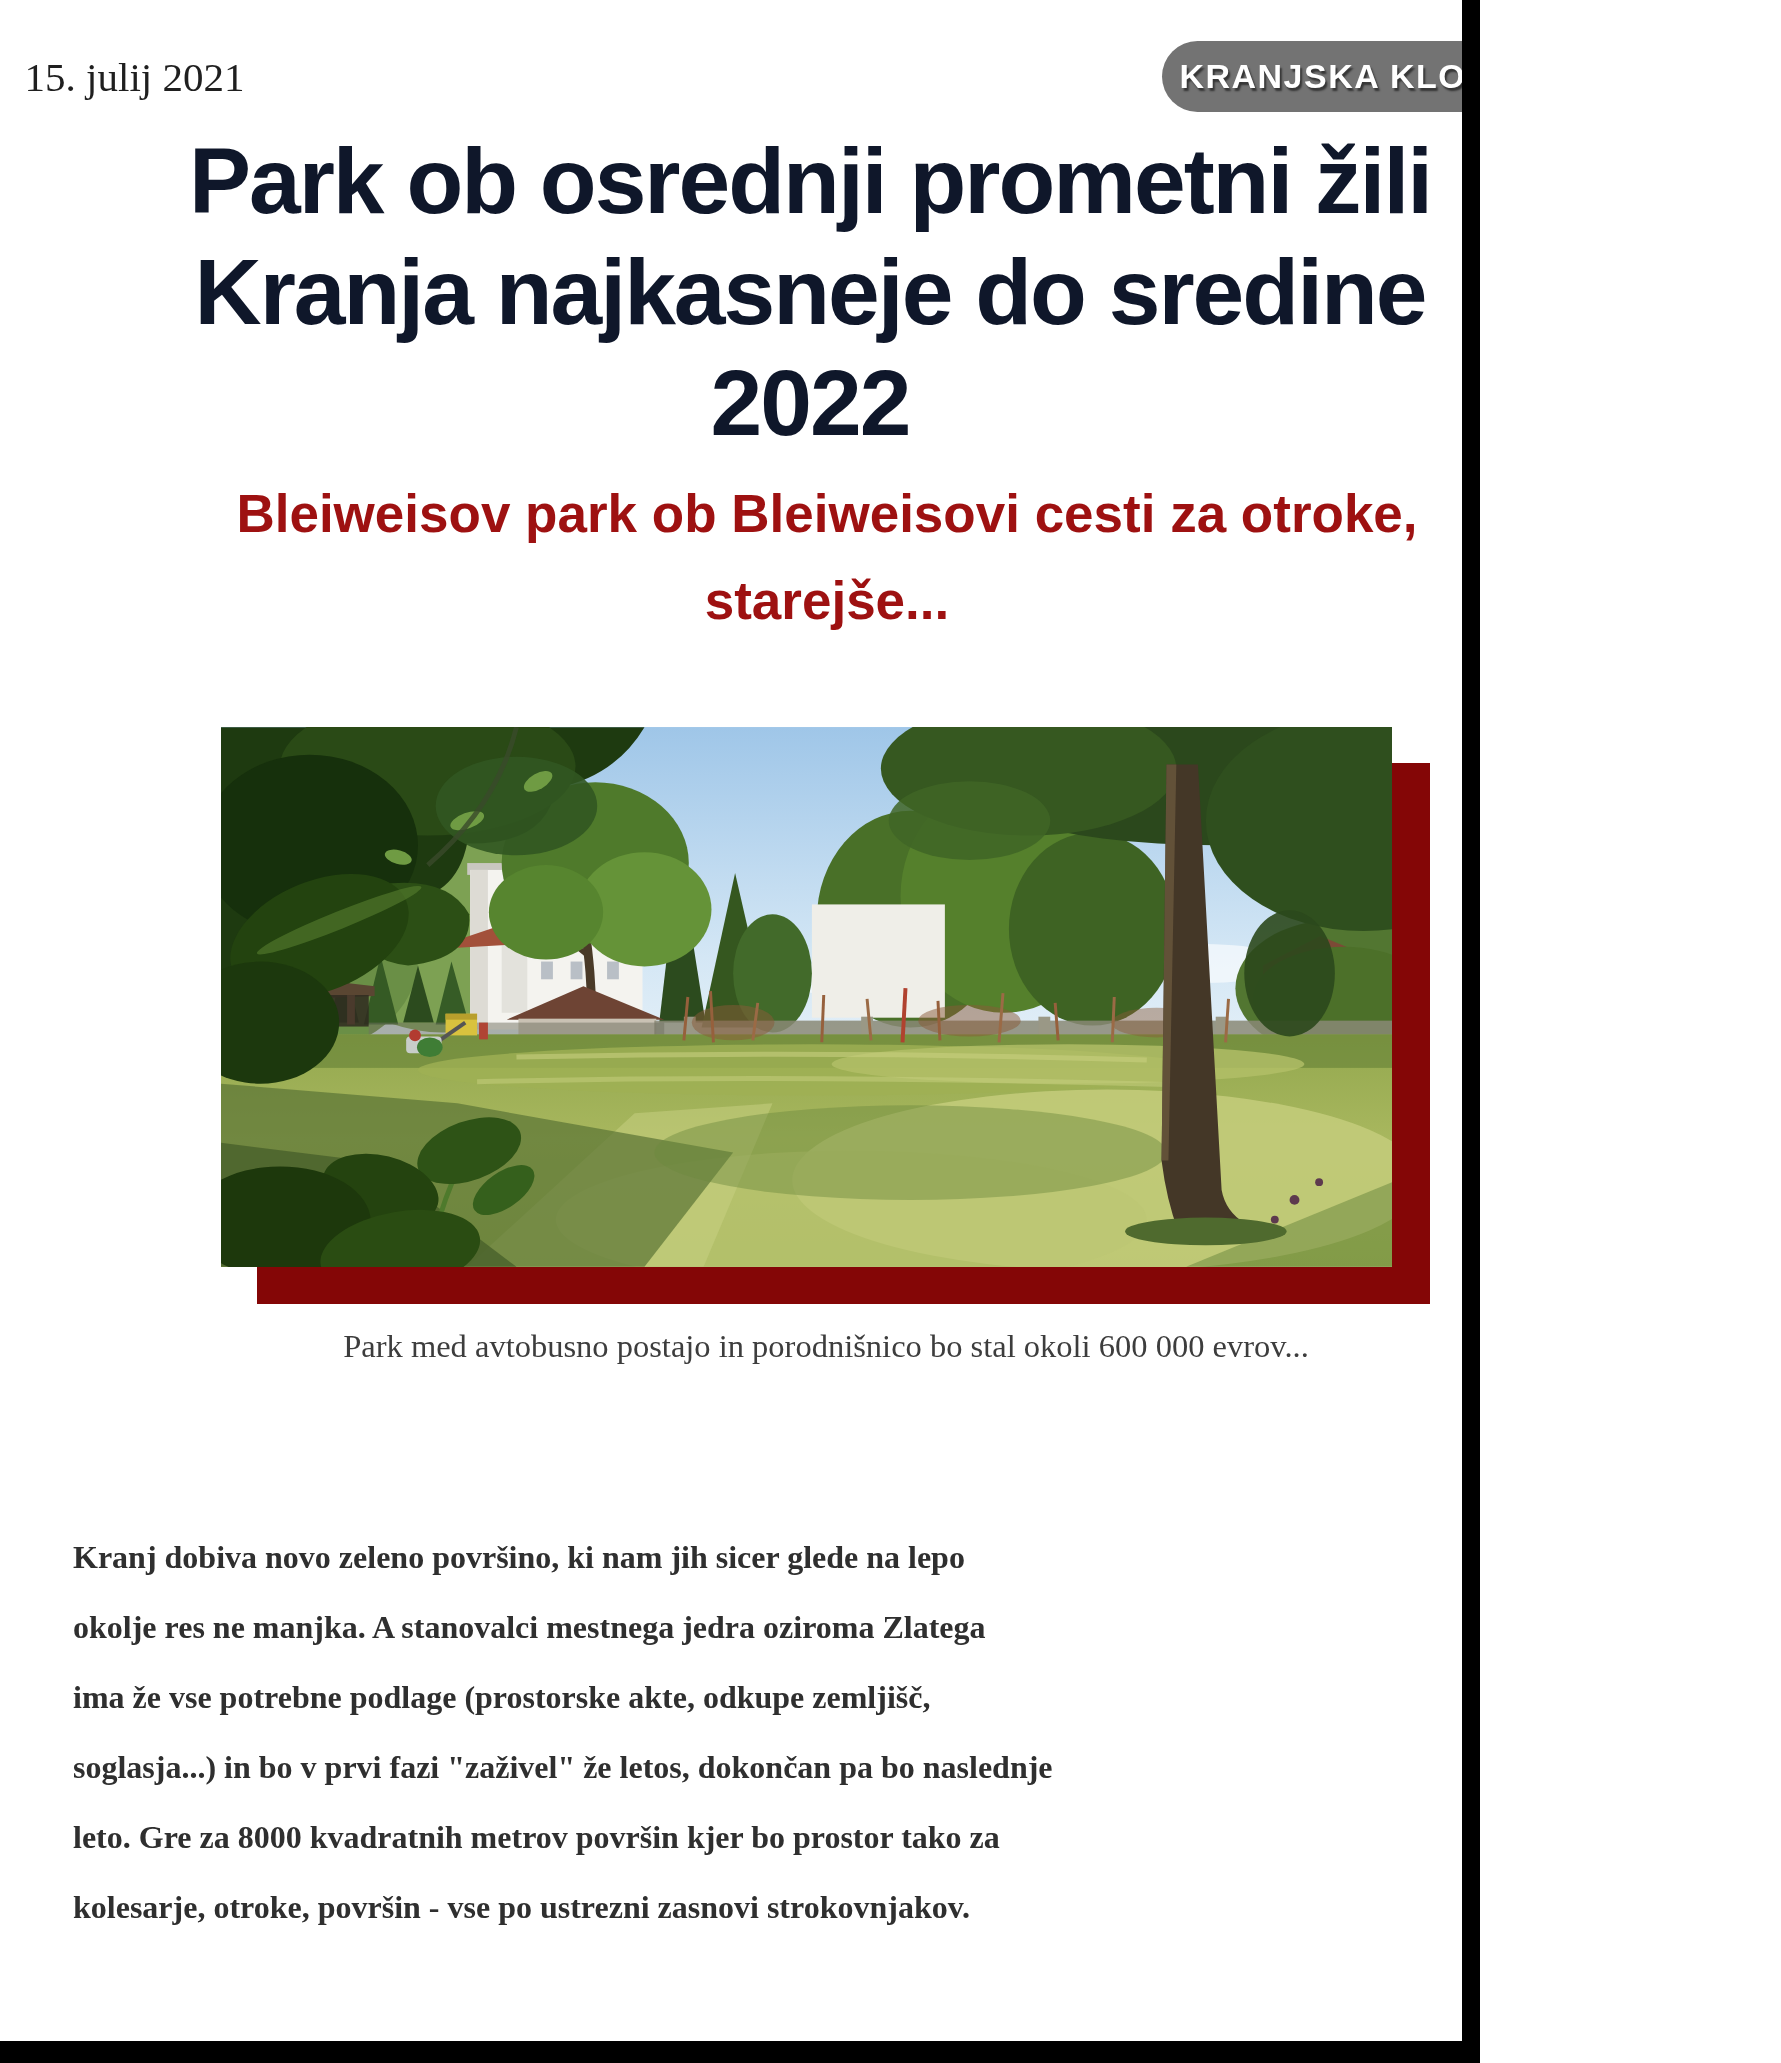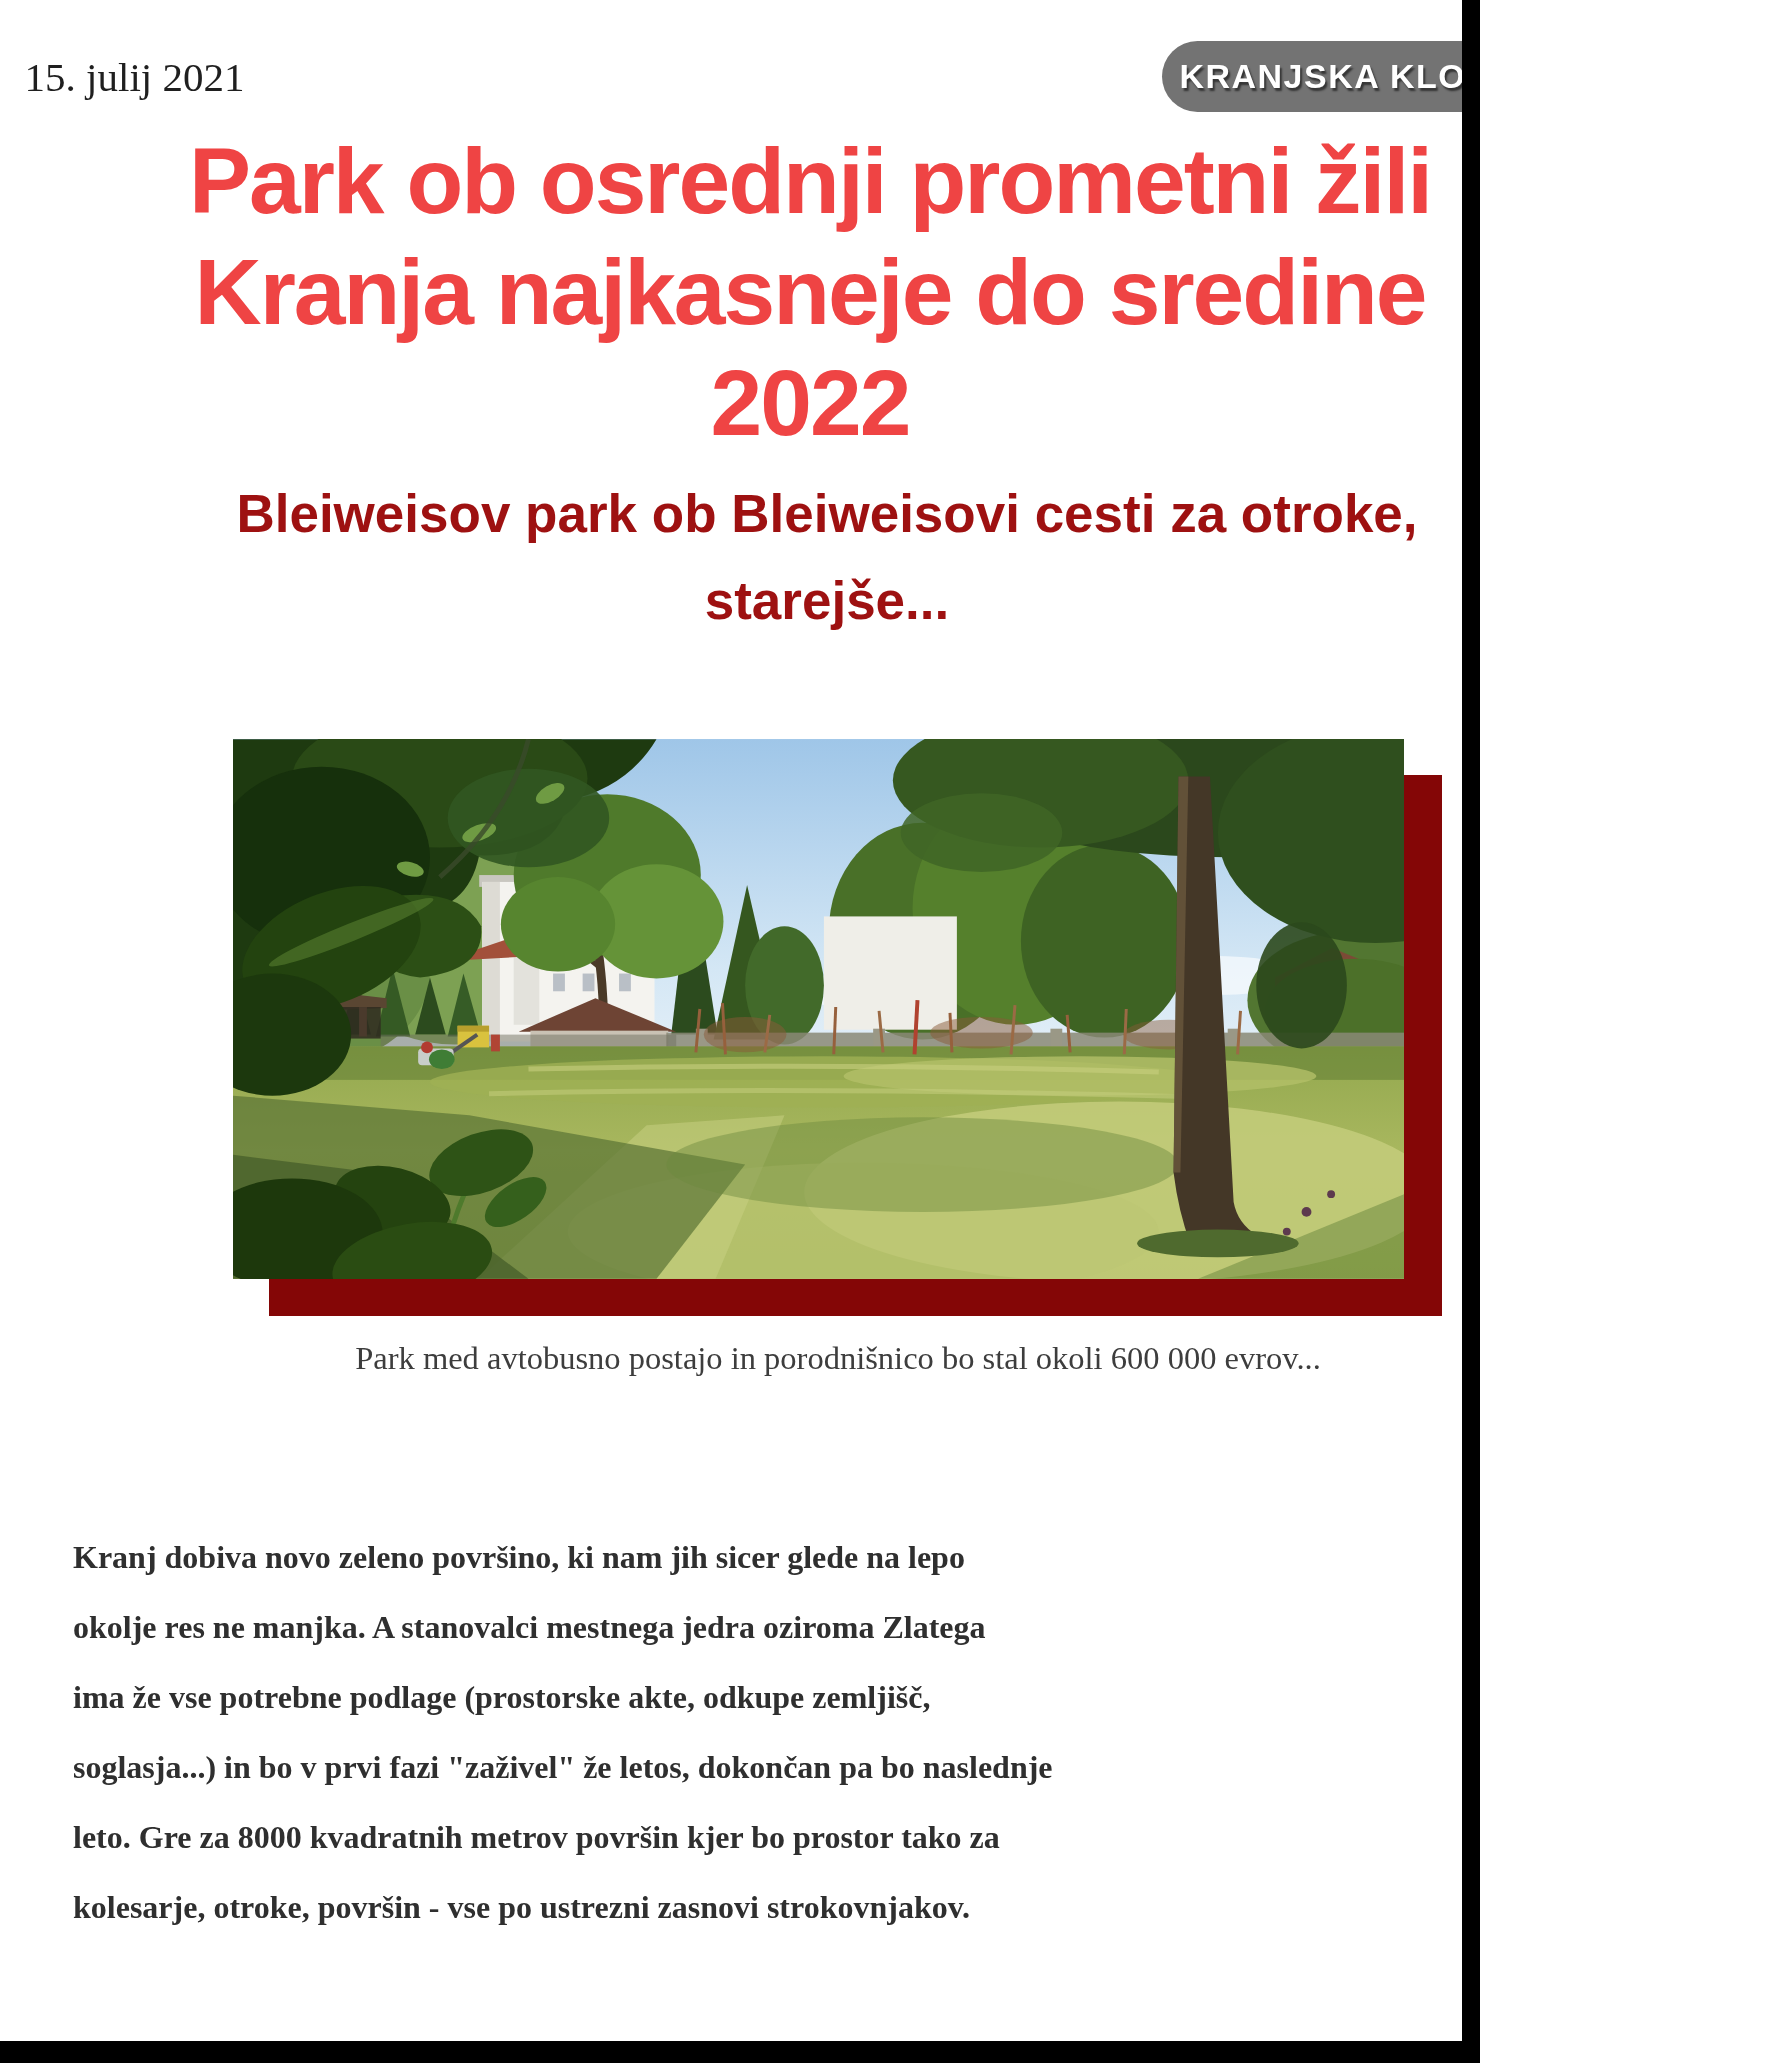--- a/index.html
+++ b/index.html
@@ -8,21 +8,21 @@
 
   .date{position:absolute;left:24.6px;top:54px;
         font:400 41px/1.15 "Liberation Serif", serif;color:#1f1f1f;}
 
   .badge{position:absolute;left:1162px;top:41px;width:424px;height:71px;
          border-radius:39px;background:#737373;display:flex;align-items:center;justify-content:center;
          cursor:pointer;}
   .badge span{font-weight:800;font-size:34px;font-family:"Liberation Sans", sans-serif;
               color:#ffffff;letter-spacing:1.5px;text-shadow:2px 3px 2px rgba(0,0,0,.55);}
 
-  .h1{position:absolute;left:73px;top:126px;width:1474px;text-align:center;color:#ef4444;}
+  .h1{position:absolute;left:73px;top:126px;width:1474px;text-align:center;color:#0f172a;}
   .h1 .line{font-weight:800;font-size:93px;line-height:111px;letter-spacing:-2px;white-space:nowrap;}
 
   .h2{position:absolute;left:90px;top:470px;width:1474px;text-align:center;color:#9e1111;}
   .h2 .line{font-weight:700;font-size:53px;line-height:87px;white-space:nowrap;}
 
   .figure{position:absolute;left:221px;top:727px;width:1210px;height:690px;}
   .fig-shadow{position:absolute;left:36px;top:36px;width:1173px;height:541px;background:#840606;}
   .fig-photo{position:absolute;left:0;top:0;width:1171px;height:540px;overflow:hidden;background:#bcd7ee;}
   .fig-photo svg{display:block;width:1171px;height:540px;}
   .fig-caption{position:absolute;left:0;top:600px;width:100%;text-align:center;
@@ -50,21 +50,21 @@
     <div class="line">Park ob osrednji prometni žili</div>
     <div class="line">Kranja najkasneje do sredine</div>
     <div class="line">2022</div>
   </h1>
 
   <h2 class="h2" style="margin:0;">
     <div class="line">Bleiweisov park ob Bleiweisovi cesti za otroke,</div>
     <div class="line">starejše...</div>
   </h2>
 
-  <figure class="figure" style="margin:12px;">
+  <figure class="figure" style="margin:0;">
     <div class="fig-shadow"></div>
     <div class="fig-photo">
       <svg viewBox="0 0 1189 548">
         <defs>
           <linearGradient id="sky" x1="0" y1="0" x2="0" y2="1">
             <stop offset="0" stop-color="#9fc6e8"></stop>
             <stop offset="0.65" stop-color="#d4e7f5"></stop>
             <stop offset="1" stop-color="#e9f2f8"></stop>
           </linearGradient>
           <linearGradient id="grass" x1="0" y1="0" x2="0" y2="1">

